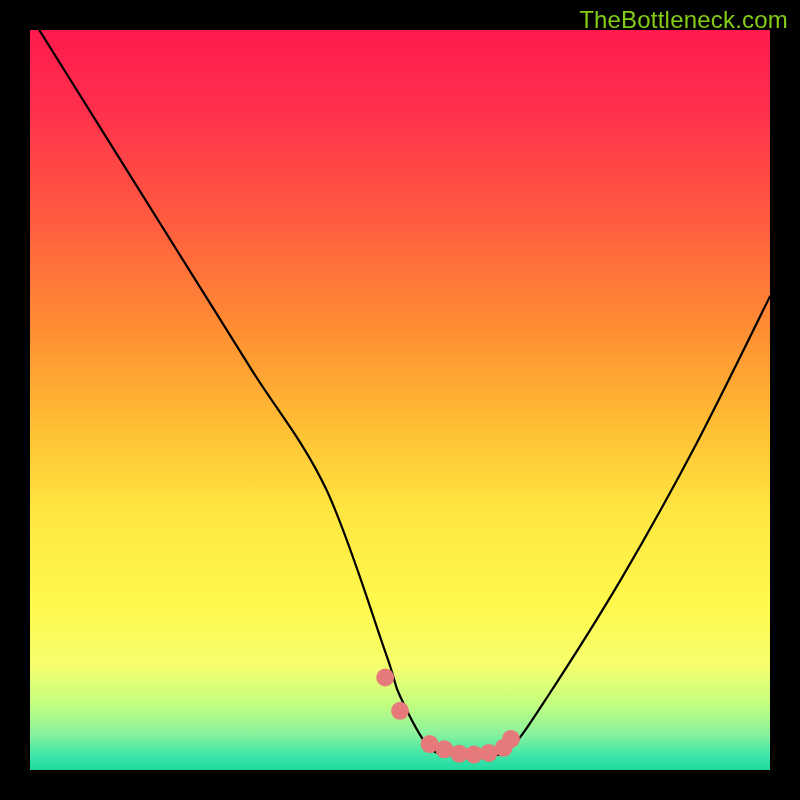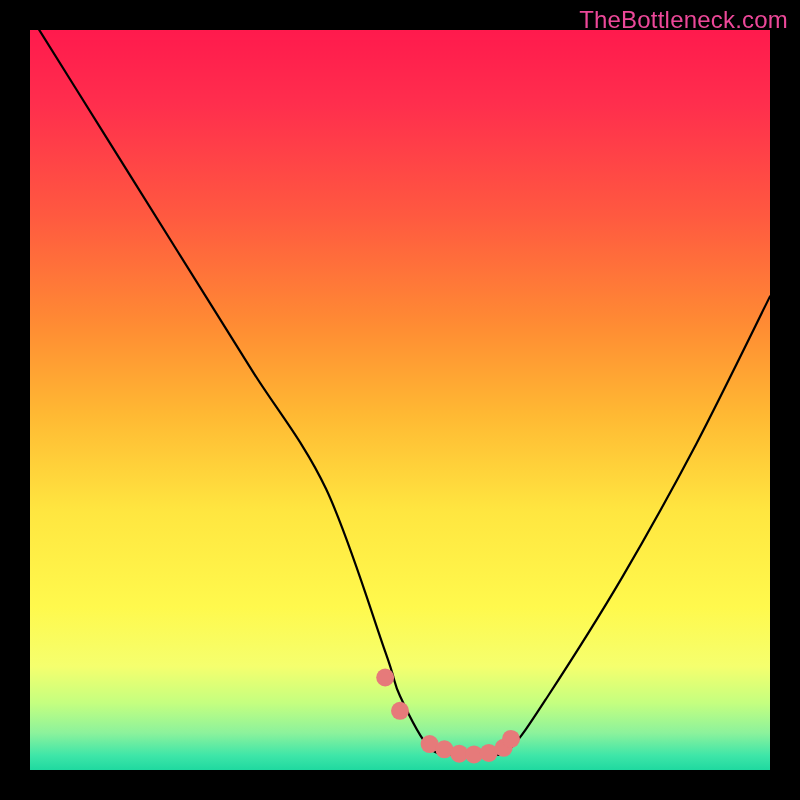--- a/index.html
+++ b/index.html
@@ -35,21 +35,21 @@
       #c4ff80 91%,
       #8cf29c 95%,
       #3fe6a8 98%,
       #1fd9a0 100%
     );
   }
   .watermark {
     position: absolute;
     top: 6px;
     right: 12px;
-    color: #ec4899;
+    color: #84cc16;
     font-size: 24px;
     font-weight: 500;
     letter-spacing: 0.2px;
     font-family: Arial, sans-serif;
     margin-left: 17px;
   }
   svg.plot {
     position: absolute;
     left: 0; top: 0;
   }

